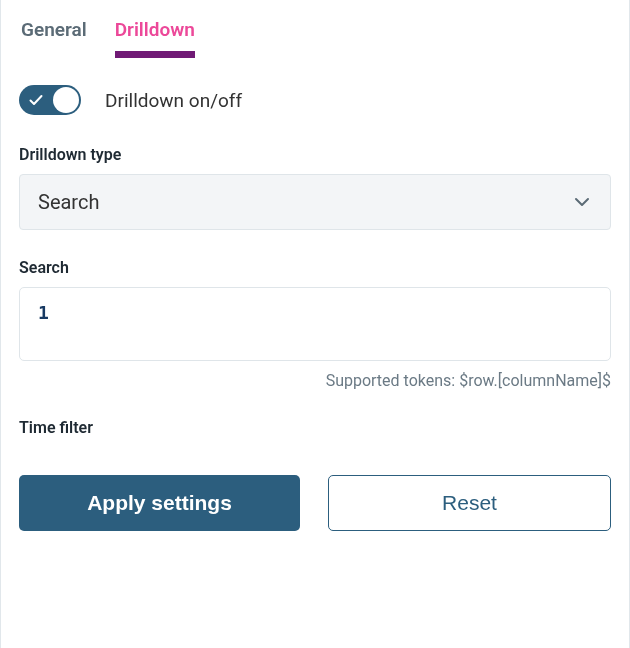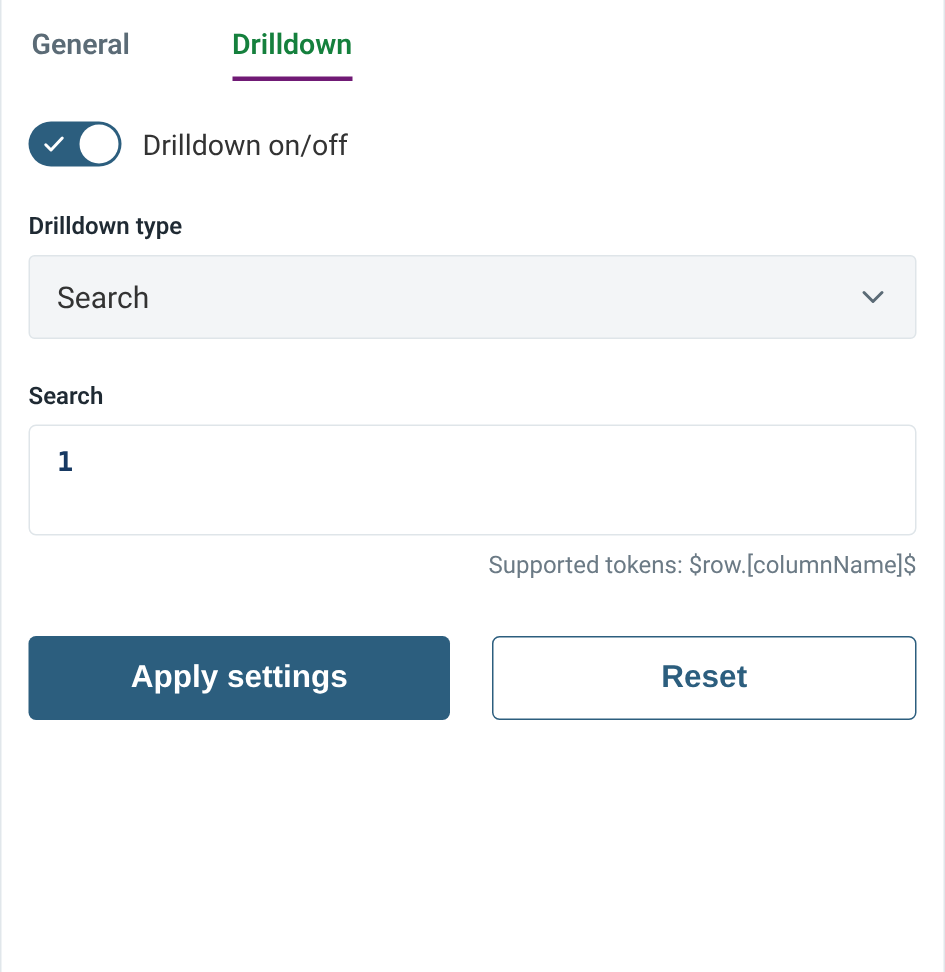--- a/index.html
+++ b/index.html
@@ -30,28 +30,27 @@
     }
     .tab {
       font-size: 19px;
       font-weight: 600;
       color: #5b6b76;
       padding-bottom: 10px;
       cursor: pointer;
       border-bottom: 3px solid transparent;
     }
     .tab.active {
-      color: #15803d;
-      border-bottom: 3px solid #701a75;
-      margin-left: 40px;
+      color: #ec4899;
+      border-bottom: 7px solid #701a75;
     }
     .toggle-row {
       display: flex;
       align-items: center;
-      gap: 14px;
+      gap: 24px;
       margin-top: 26px;
       margin-bottom: 30px;
     }
     .toggle {
       width: 62px;
       height: 30px;
       background: #2c5e7e;
       border-radius: 16px;
       position: relative;
       cursor: pointer;
@@ -143,21 +142,21 @@
       border: none;
     }
     .btn-primary {
       background: #2c5e7e;
       color: #fff;
     }
     .btn-secondary {
       background: #fff;
       color: #2c5e7e;
       border: 1.8px solid #2c5e7e;
-      font-weight: 700;
+      font-weight: 400;
     }
   </style>
 </head>
 <body>
 
 <div class="panel">
 
   <div class="tabs">
     <div class="tab">General</div>
     <div class="tab active">Drilldown</div>
@@ -187,20 +186,21 @@
     </div>
   </div>
 
   <div class="section">
     <div class="field-label">Search</div>
     <div class="textarea-box">1</div>
     <div class="hint-text">Supported tokens: $row.[columnName]$</div>
   </div>
 
   <div class="section">
+    <div class="field-label">Time filter</div>
   </div>
 
   <div class="button-row">
     <button class="btn btn-primary">Apply settings</button>
     <button class="btn btn-secondary">Reset</button>
   </div>
 
 </div>
 
 </body></html>

